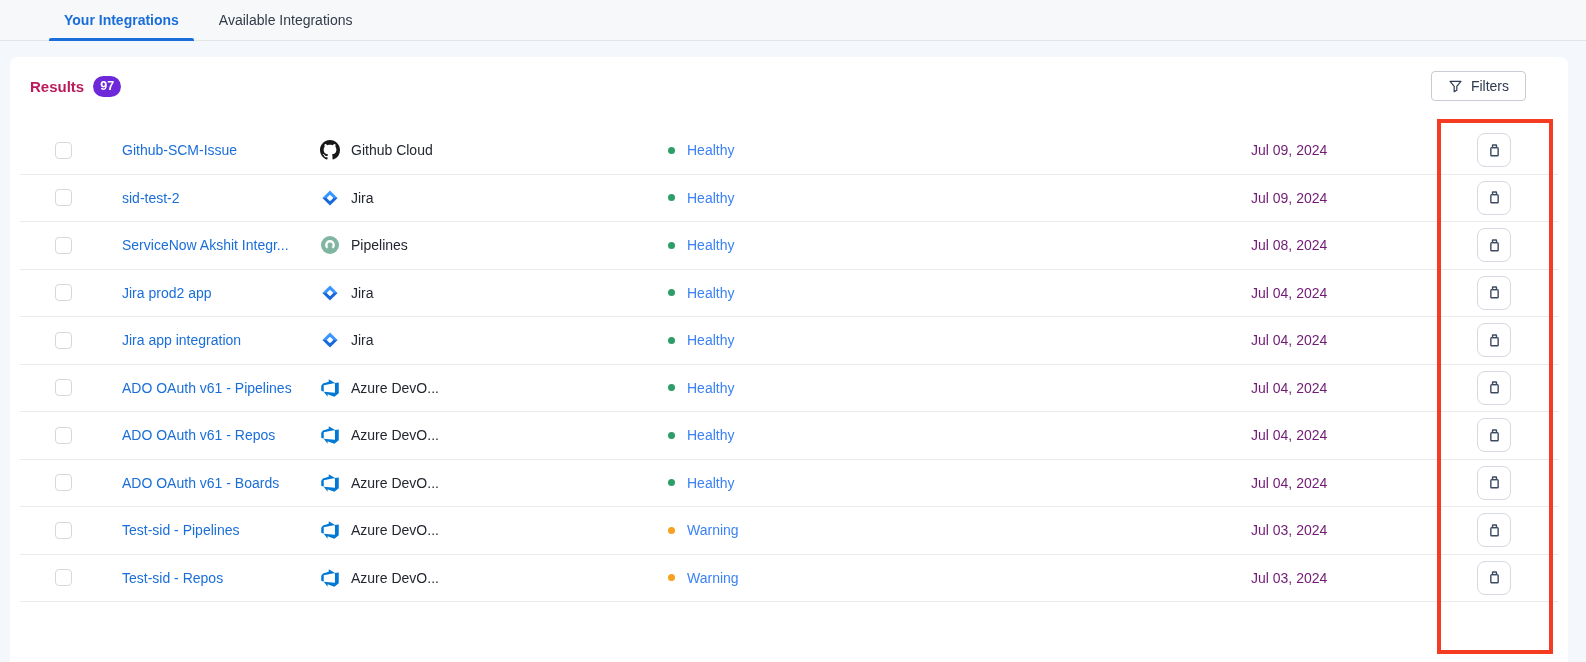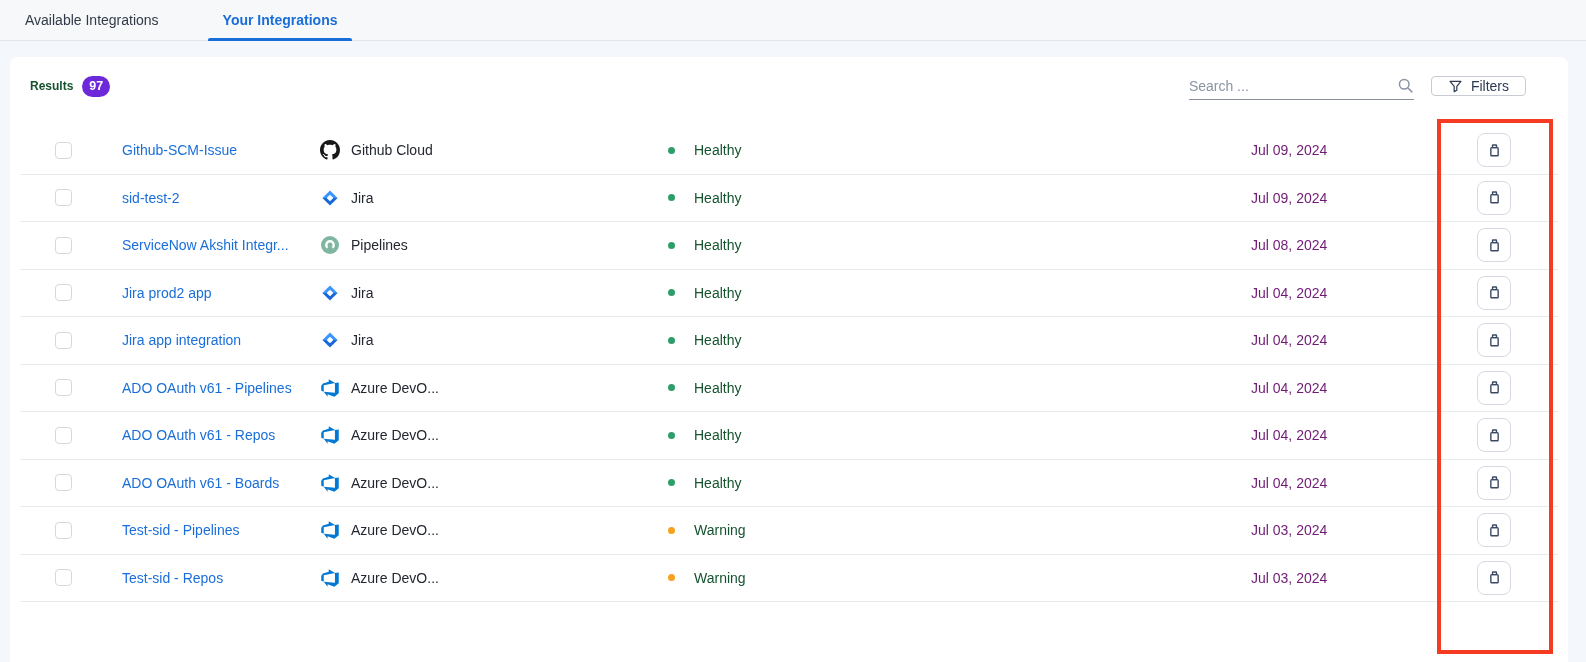--- a/index.html
+++ b/index.html
@@ -37,42 +37,42 @@
     position:absolute; left:10px; top:57px;
     width:1558px; height:640px;
     background:#ffffff; border-radius:8px;
     padding:0 10px;
     z-index:1;
   }
 
   
   .toolbar { margin-top:14px; height:30px; display:flex; align-items:center; }
   .results-group { display:flex; align-items:center; gap:9px; margin-left:10px; }
-  .results-label { font-size:12px; font-weight:700; color:#14532d; }
+  .results-label { font-size:15px; font-weight:700; color:#be185d; }
   .results-badge {
     min-width:27px; height:21px; padding:0 7px;
     background:#6d28d9; color:#ffffff;
     border-radius:11px; font-size:12.5px; font-weight:700;
     display:flex; align-items:center; justify-content:center;
   }
   .toolbar-spacer { flex:1; }
   .search-box {
     width:225px; height:28px;
     border-bottom:1px solid #8a919c;
     display:flex; align-items:center;
     margin-right:17px;
   }
   .search-box input {
     flex:1; border:none; outline:none; background:transparent;
     font-family:inherit; font-size:14px; color:#3a4150;
   }
   .search-box input::placeholder { color:#8b94a1; }
   .search-icon { width:17px; height:17px; flex:0 0 auto; }
   .filters-btn {
-    height:20px; padding:0 16px;
+    height:30px; padding:0 16px;
     background:#ffffff; border:1px solid #c6cbd4; border-radius:4px;
     display:flex; align-items:center; gap:8px;
     font-family:inherit; font-size:14px; color:#2c3a52; cursor:pointer;
     margin-right:32px;
   }
 
   
   .table { margin-top:26px; }
   .tr {
     display:grid;
@@ -101,21 +101,21 @@
   }
   .checkbox.header { background:#eef0f2; }
   .name-link {
     color:#1a6ed9; text-decoration:none; cursor:pointer;
     white-space:nowrap; overflow:hidden; text-overflow:ellipsis; max-width:190px;
   }
   .td-app { gap:11px; }
   .app-icon { width:20px; height:20px; display:flex; align-items:center; justify-content:center; flex:0 0 auto; }
   .app-icon svg { width:20px; height:20px; display:block; }
   .app-label { white-space:nowrap; color:#23272f; }
-  .td-status { gap:19px; color:#14532d; }
+  .td-status { gap:12px; color:#3b82f6; }
   .dot { width:7px; height:7px; border-radius:50%; flex:0 0 auto; }
   .dot.healthy { background:#2d9e68; }
   .dot.warning { background:#f6a21e; }
   .td-updated { color:#701a75; white-space:nowrap; }
   .td-actions { justify-content:center; padding-left:73px; }
   .th-cell-actions { justify-content:center; padding-left:73px; display:flex; }
   .trash-btn {
     width:34px; height:34px;
     background:#ffffff; border:1px solid #d5d9e2; border-radius:8px;
     display:flex; align-items:center; justify-content:center; cursor:pointer;
@@ -127,41 +127,32 @@
     position:absolute; left:1437px; top:119px;
     width:116px; height:535px;
     border:4px solid #f53b21;
     z-index:6; pointer-events:none;
   }
 </style>
 </head>
 <body>
 
 <header class="topbar">
+  <div class="tab active">Your Integrations</div>
   <div class="tab first">Available Integrations</div>
-  <div class="tab active">Your Integrations</div>
 </header>
 
 <main class="card">
 
   <div class="toolbar">
     <div class="results-group">
       <span class="results-label">Results</span>
       <span class="results-badge">97</span>
     </div>
     <div class="toolbar-spacer"></div>
-    <div class="search-box">
-      <input type="text" placeholder="Search ..." style="">
-      <span class="search-icon">
-        <svg viewBox="0 0 16 16">
-            <circle cx="6.8" cy="6.8" r="4.5" fill="none" stroke="#8a93a1" stroke-width="1.4"></circle>
-            <line x1="10.3" y1="10.3" x2="14" y2="14" stroke="#8a93a1" stroke-width="1.4" stroke-linecap="round"></line>
-          </svg>
-      </span>
-    </div>
     <button class="filters-btn">
       <span style="display:flex;">
         <svg viewBox="0 0 16 16" width="15" height="15">
             <path d="M2.2 2.6h11.6L9.4 7.8v4.2l-2.8 1.5V7.8L2.2 2.6z" fill="none" stroke="#2e3c54" stroke-width="1.3" stroke-linejoin="round"></path>
           </svg>
       </span>
       <span>Filters</span>
     </button>
   </div>
 

